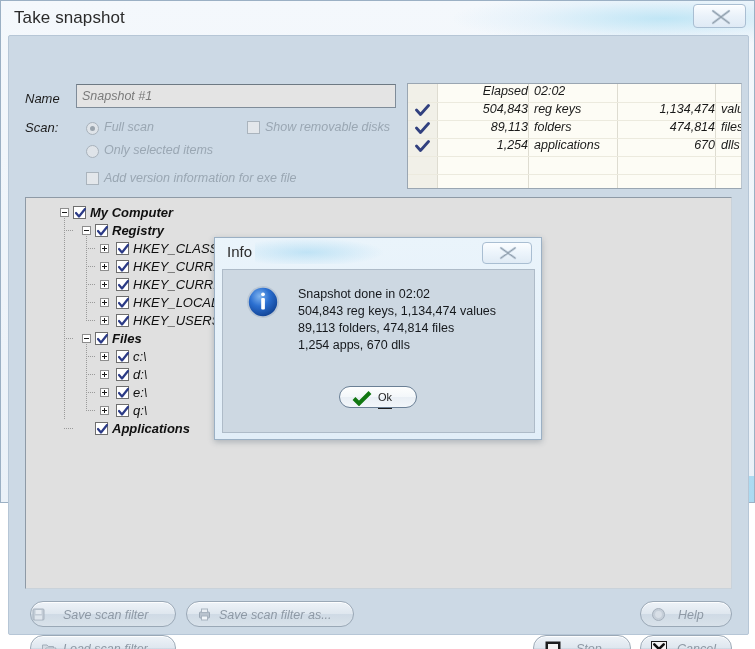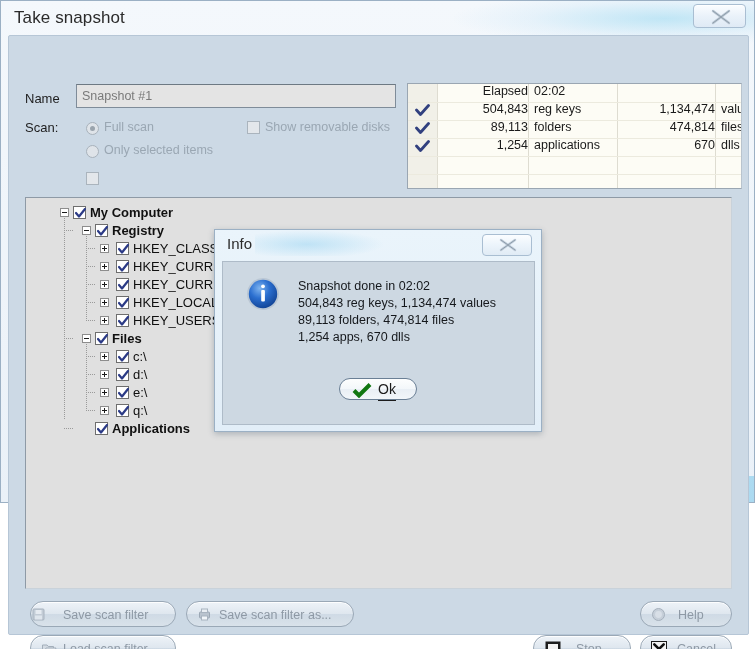--- a/index.html
+++ b/index.html
@@ -49,20 +49,21 @@
   #client{
     position:absolute;left:7px;top:34px;width:741px;height:600px;
     box-sizing:border-box;
     background:#ccd9e5;
     border:1px solid #b6c6d6;
     border-radius:2px;
   }
   #client-inner{
     position:absolute;left:1px;top:1px;width:737px;height:596px;
     background:#ccd9e5;
+    font-style:italic;
   }
 
   
   .lbl{position:absolute;color:#1d1d1d;font-size:13px;}
   #lbl-name{left:15px;top:54px;}
   #lbl-scan{left:15px;top:83px;}
 
   #name-input{
     position:absolute;left:66px;top:47px;width:320px;height:24px;
     box-sizing:border-box;
@@ -155,21 +156,21 @@
   }
   .btn .bt{
     position:absolute;top:0;line-height:26px;font-size:12.5px;
     color:#8e99a5;white-space:nowrap;
   }
   .btn.strong .bt{color:#8e99a5;}
   .btn .bi{position:absolute;top:5px;}
 
   
   #info{
-    position:absolute;left:213px;top:228px;width:328px;height:203px;
+    position:absolute;left:213px;top:236px;width:328px;height:203px;
     box-sizing:border-box;
     border:1px solid #9bb0c4;
     background:linear-gradient(180deg,#eaf4fb 0%,#e2eef8 100%);
     box-shadow:0 2px 6px rgba(40,60,80,.28);
   }
   #info-glow{
     position:absolute;left:40px;top:0;width:130px;height:26px;
     background:radial-gradient(ellipse at 40% 55%, rgba(150,210,240,.5) 0%, rgba(255,255,255,0) 70%);
     pointer-events:none;
   }
@@ -191,21 +192,21 @@
     position:absolute;left:75px;top:16px;width:225px;
     font-size:12.5px;color:#15181c;line-height:17px;white-space:pre-line;
   }
   #ok-btn{
     position:absolute;left:116px;top:116px;width:78px;height:22px;
     box-sizing:border-box;
     border:1px solid #6a7f95;border-radius:11px;
     background:linear-gradient(180deg,#fdfefe 0%,#f3f7fa 50%,#e9eff5 52%,#f2f6fa 100%);
   }
   #ok-btn .okt{
-    position:absolute;left:38px;top:0;line-height:21px;font-size:14px;color:#1c1c1c;
+    position:absolute;left:38px;top:0;line-height:21px;font-size:11px;color:#1c1c1c;
     border-bottom:1px solid #1c1c1c;
   }
   #ok-btn svg{position:absolute;left:12px;top:4px;}
 </style>
 </head>
 <body>
 
 <div id="window">
   <div class="chrome-glow"></div>
   <div class="chrome-glow2"></div>
@@ -231,20 +232,21 @@
     <div class="radio on" id="r1"></div>
     <div class="opt-text" id="r1t">Full scan</div>
 
     <div class="radio" id="r2"></div>
     <div class="opt-text" id="r2t">Only selected items</div>
 
     <div class="cbox" id="c1"></div>
     <div class="opt-text" id="c1t">Show removable disks</div>
 
     <div class="cbox" id="c2"></div>
+    <div class="opt-text" id="c2t">Add version information for exe file</div>
 
     <div id="stats">
       <div class="gutter"></div>
       <div class="vline" style="left:120px"></div>
       <div class="vline" style="left:209px"></div>
       <div class="vline" style="left:307px"></div>
       <div class="hline" style="top:18px"></div>
       <div class="hline" style="top:36px"></div>
       <div class="hline" style="top:54px"></div>
       <div class="hline" style="top:72px"></div>

